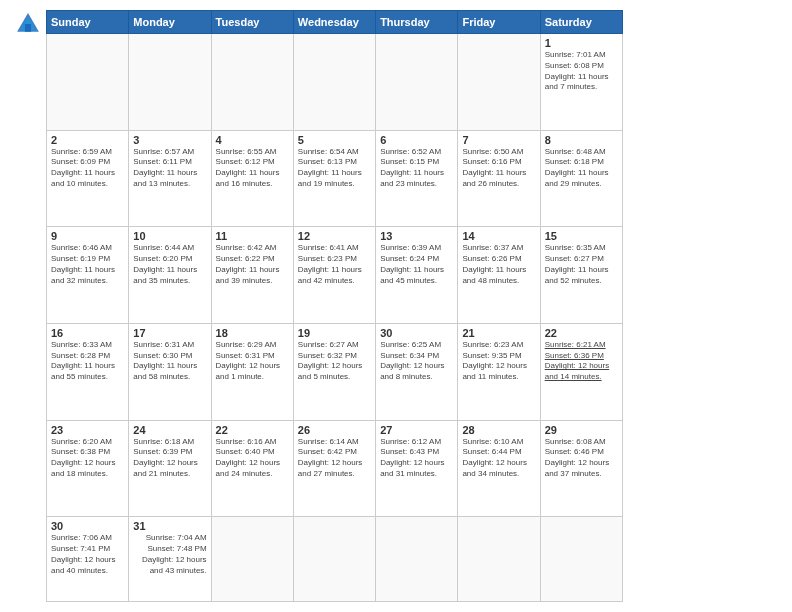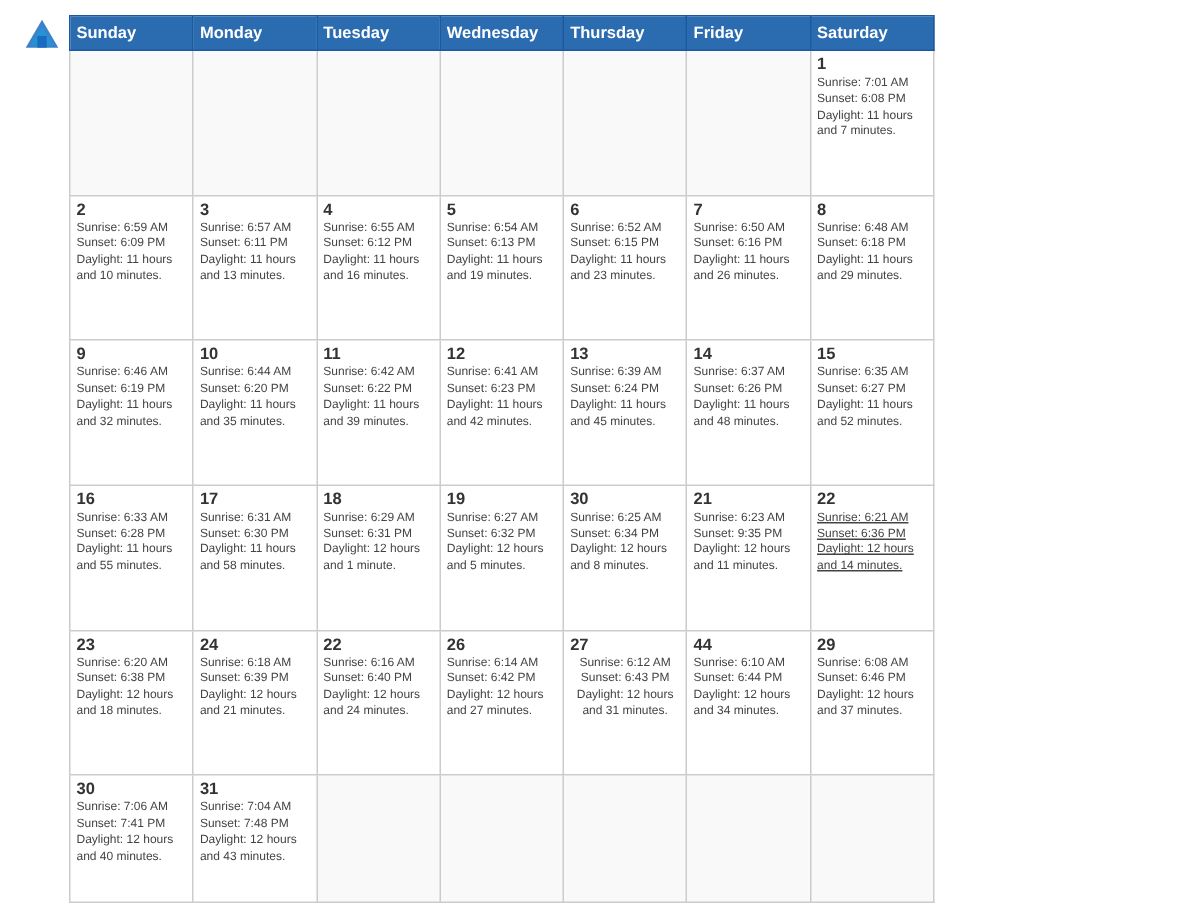--- a/index.html
+++ b/index.html
@@ -324,27 +324,27 @@
           </td>
           <td>
             <span class="day-num">26</span>
             <div class="day-info" style="white-space: pre-line;">Sunrise: 6:14 AM
 Sunset: 6:42 PM
 Daylight: 12 hours
 and 27 minutes.</div>
           </td>
           <td>
             <span class="day-num">27</span>
-            <div class="day-info" style="white-space: pre-line; text-align: center;">Sunrise: 6:12 AM
+            <div class="day-info" style="white-space: pre-line;">Sunrise: 6:12 AM
 Sunset: 6:43 PM
 Daylight: 12 hours
 and 31 minutes.</div>
           </td>
           <td>
-            <span class="day-num">44</span>
+            <span class="day-num">28</span>
             <div class="day-info" style="white-space: pre-line;">Sunrise: 6:10 AM
 Sunset: 6:44 PM
 Daylight: 12 hours
 and 34 minutes.</div>
           </td>
           <td>
             <span class="day-num">29</span>
             <div class="day-info" style="white-space: pre-line;">Sunrise: 6:08 AM
 Sunset: 6:46 PM
 Daylight: 12 hours
@@ -354,21 +354,21 @@
         <tr class="last-row">
           <td>
             <span class="day-num">30</span>
             <div class="day-info" style="white-space: pre-line;">Sunrise: 7:06 AM
 Sunset: 7:41 PM
 Daylight: 12 hours
 and 40 minutes.</div>
           </td>
           <td>
             <span class="day-num">31</span>
-            <div class="day-info" style="white-space: pre-line;">Sunrise: 7:04 AM
+            <div class="day-info" style="white-space: pre-line; text-align: right;">Sunrise: 7:04 AM
 Sunset: 7:48 PM
 Daylight: 12 hours
 and 43 minutes.</div>
           </td>
           <td class="empty-cell"></td>
           <td class="empty-cell"></td>
           <td class="empty-cell"></td>
           <td class="empty-cell"></td>
           <td class="empty-cell"></td>
         </tr>

